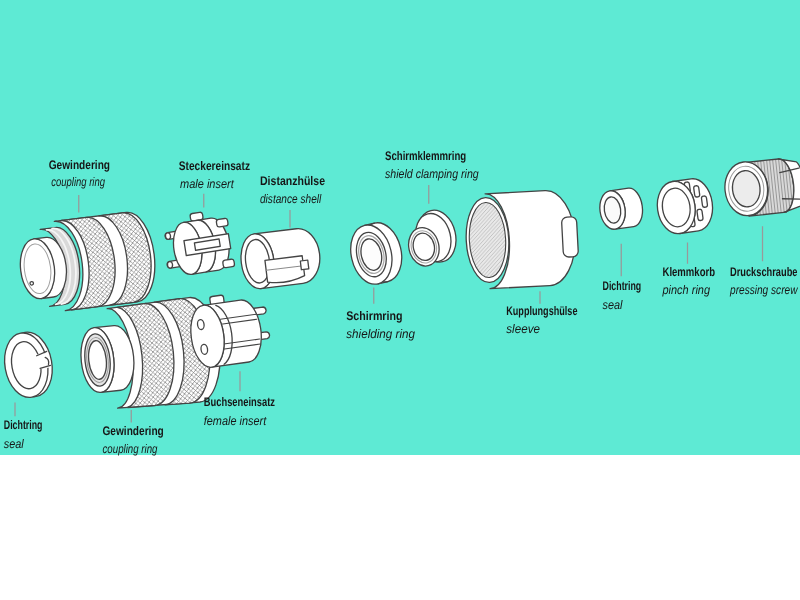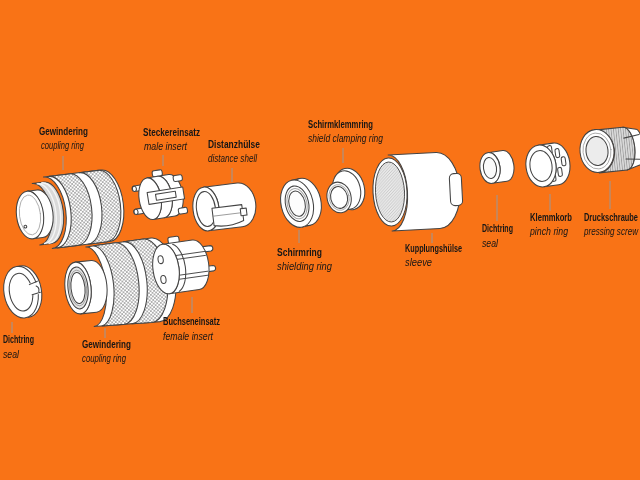--- a/index.html
+++ b/index.html
@@ -1,17 +1,17 @@
 <!DOCTYPE html>
 <html><head>
 <meta charset="utf-8">
 <style>
   html,body{margin:0;padding:0;background:#ffffff;}
   body{width:640px;height:480px;overflow:hidden;}
-  .stage{width:640px;height:480px;background:#f97316;position:relative;}
+  .stage{width:640px;height:364px;background:#5eead4;position:relative;}
   svg{display:block;}
   .de{font-family:"Liberation Sans",sans-serif;font-size:10px;font-weight:bold;fill:#161616;}
   .en{font-family:"Liberation Sans",sans-serif;font-size:10px;font-style:italic;fill:#161616;}
 </style>
 </head>
 <body>
 
 <div class="stage">
 <svg width="640" height="480" viewBox="0 0 640 480">
   <defs>

